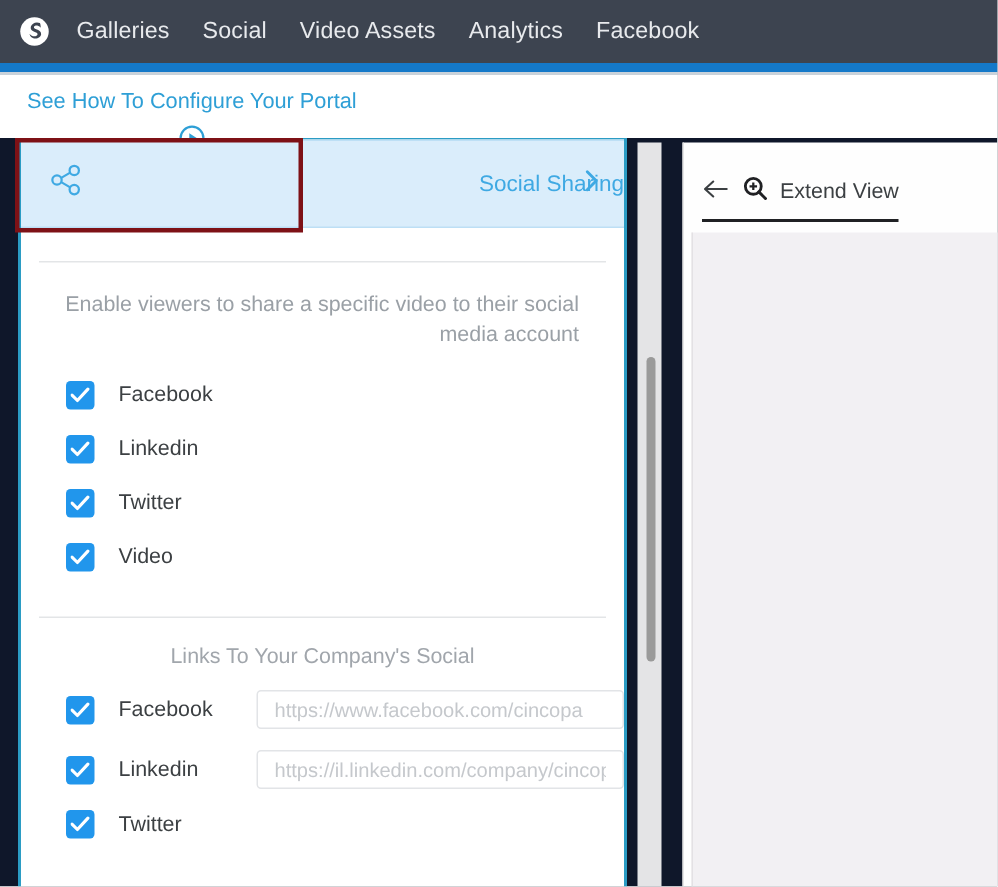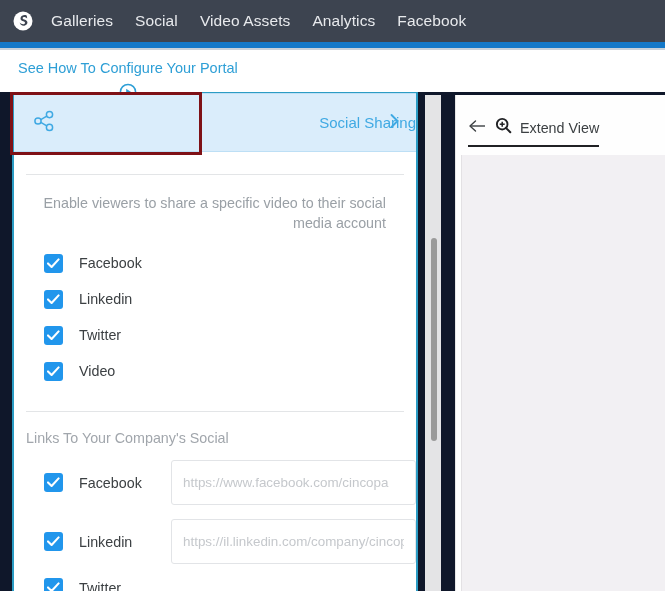--- a/index.html
+++ b/index.html
@@ -109,32 +109,32 @@
     width:19px; height:19px; border-radius:3px; background:#2196ec;
     position:relative; flex: 0 0 19px; cursor:pointer;
   }
   .cb svg { position:absolute; left:3px; top:4px; }
 
   #checks { margin-top: 12px; }
 
   #links-section { margin-top: 8px; }
   #links-title {
     margin: 18px 12px 0 12px;
-    color:#a1a6ac; font-size:14.3px;
+    color:#a1a6ac; font-size:14.3px;text-align:center;
   }
   .linkrow {
     display:flex; align-items:center;
     margin-left: 30px; margin-top: 14px;
   }
   .linkrow .cblabel {
     color:#3c4043; font-size:14.3px; margin-left:16px;
     width: 92px; flex: 0 0 92px;
   }
   .linkrow input {
-    width: 250px; height: 45px;
+    width: 250px; height: 26px;
     border:1px solid #e2e4e7; border-radius:3px;
     background:#fff; outline:none;
     padding: 0 11px;
     font-family:"Liberation Sans", sans-serif; font-size:13.4px;
     color:#3c4043;
   }
   .linkrow input::placeholder { color:#c5c8cc; }
 
   
   #red-box {

